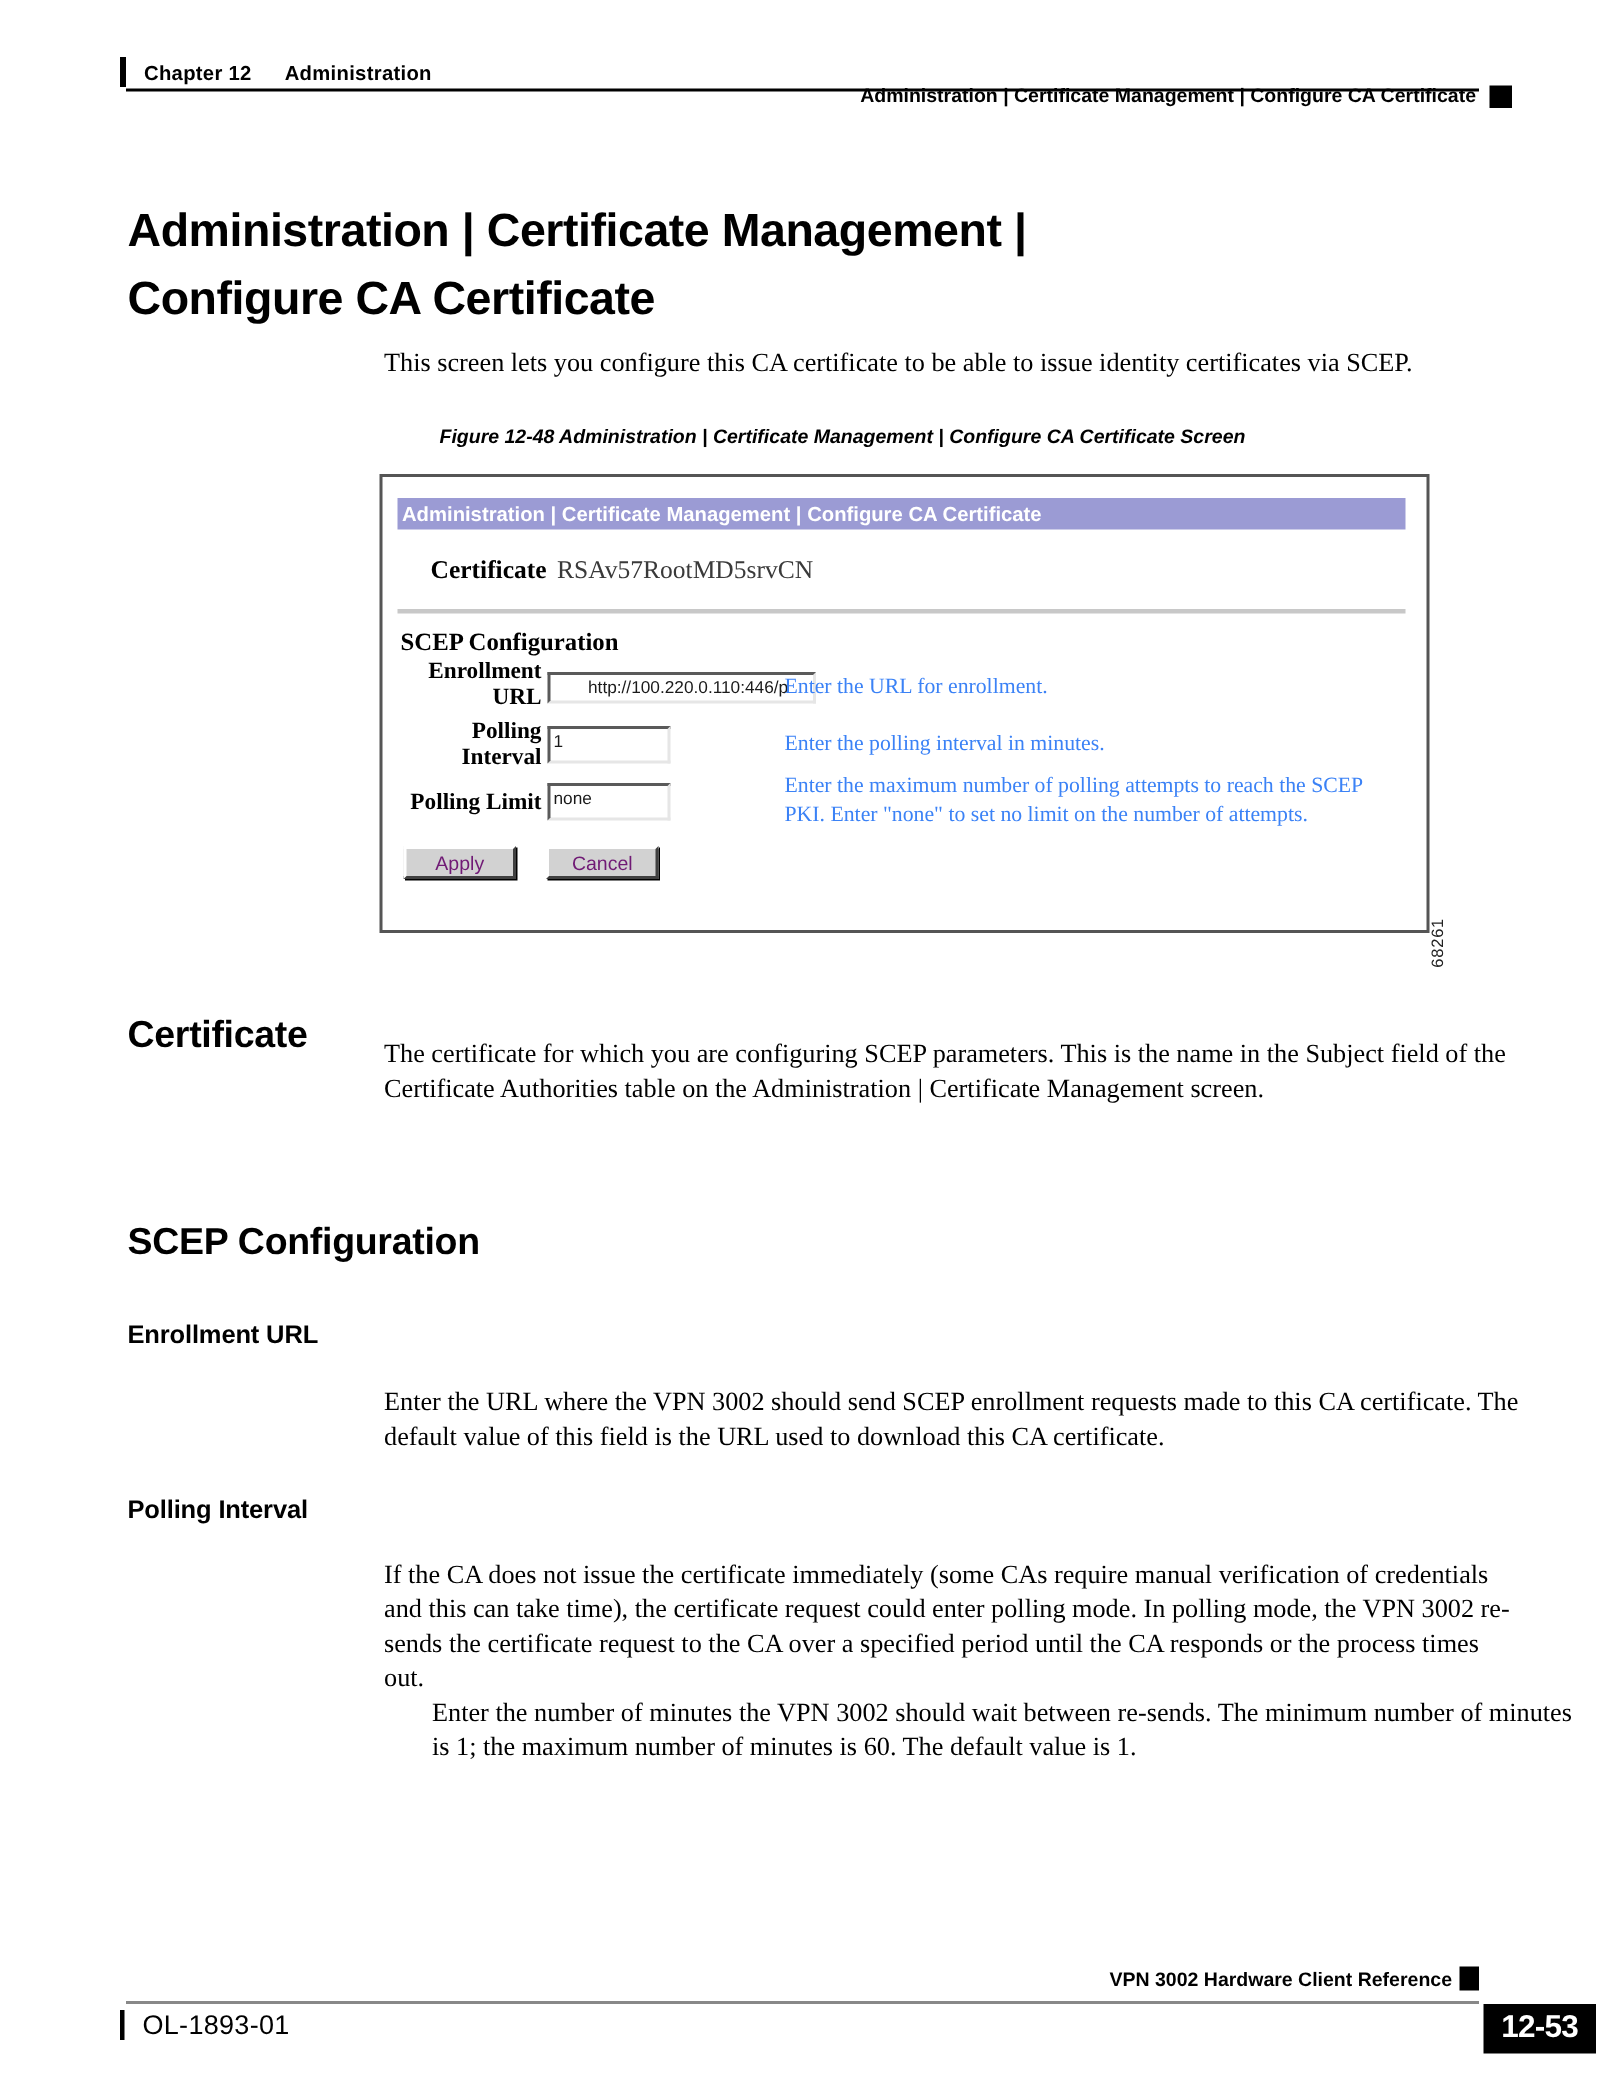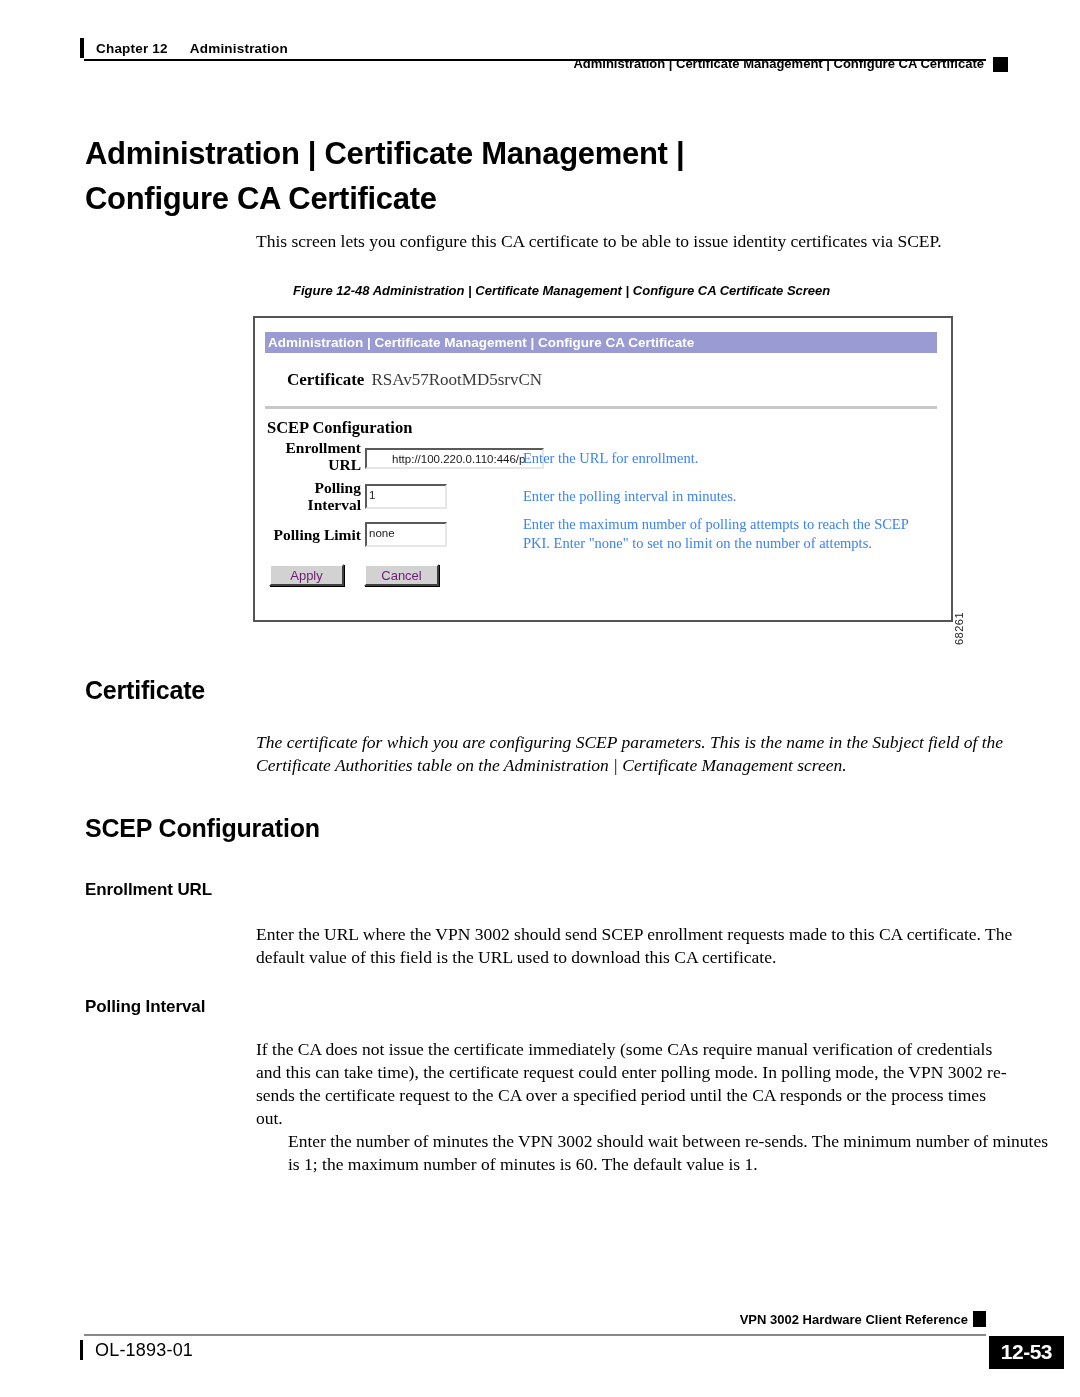--- a/index.html
+++ b/index.html
@@ -245,21 +245,21 @@
   .h3 {
     position: absolute;
     left: 85px;
     font-family: "Liberation Sans", sans-serif;
     font-weight: bold;
     font-size: 17px;
     letter-spacing: -0.1px;
   }
 
   .sec-certificate     { top: 676px; }
-  .p-certificate       { top: 731px; font-style: italic; }
+  .p-certificate       { top: 691px; }
   .sec-scep            { top: 814px; }
   .h3-enroll           { top: 880px; }
   .p-enroll            { top: 923px; }
   .h3-polling          { top: 997px; }
   .p-polling1          { top: 1038px; }
   .p-polling2          { top: 1130px; margin-left: 32px; }
 
   
   .footer-right {
     position: absolute;

